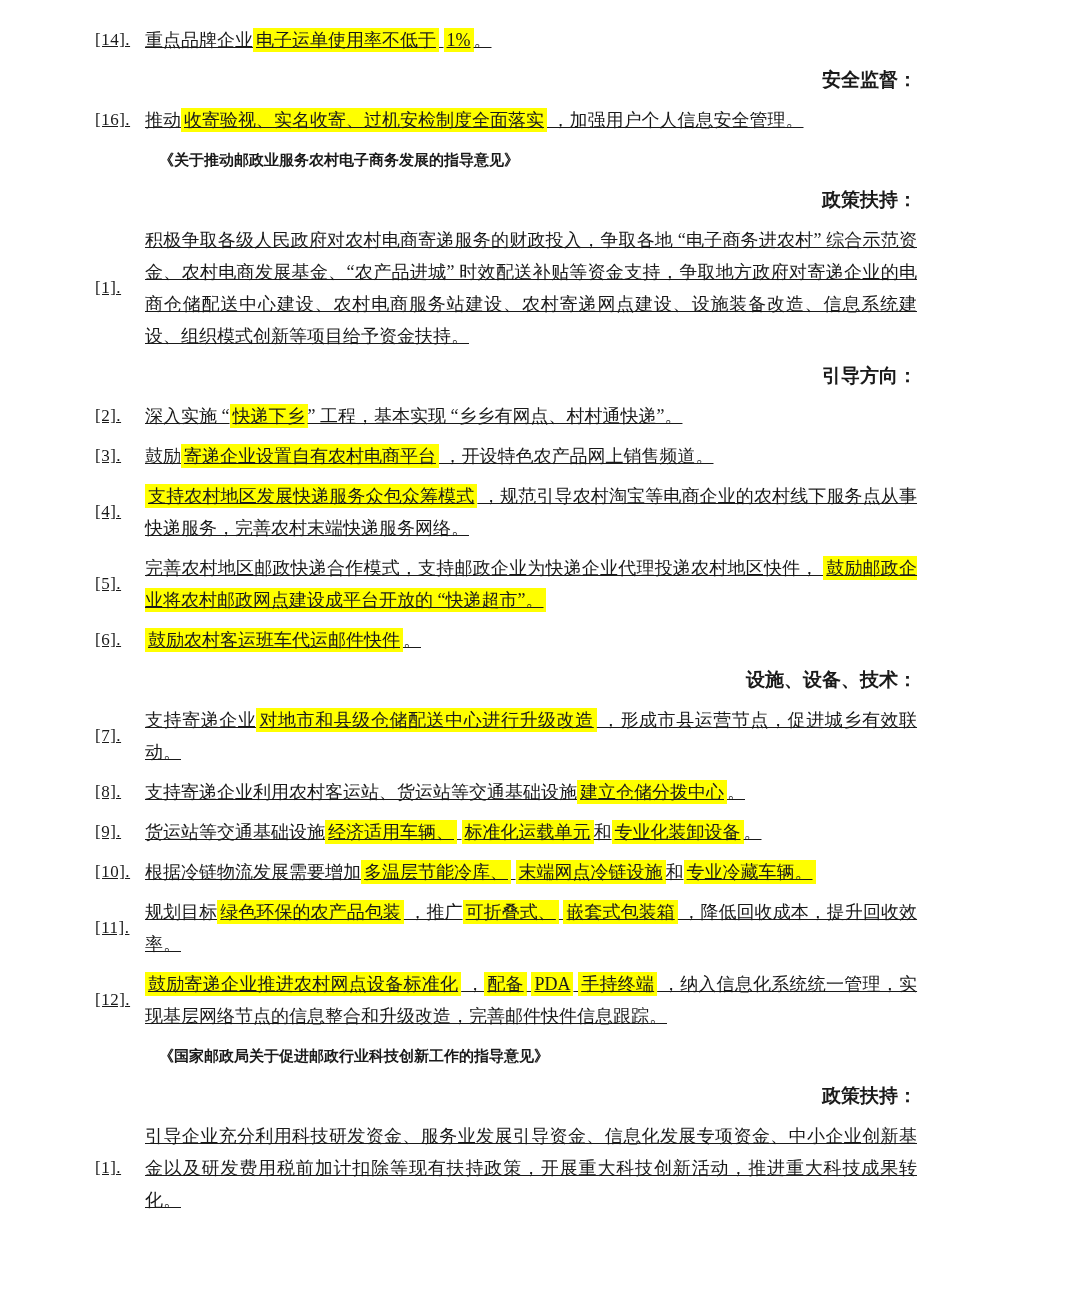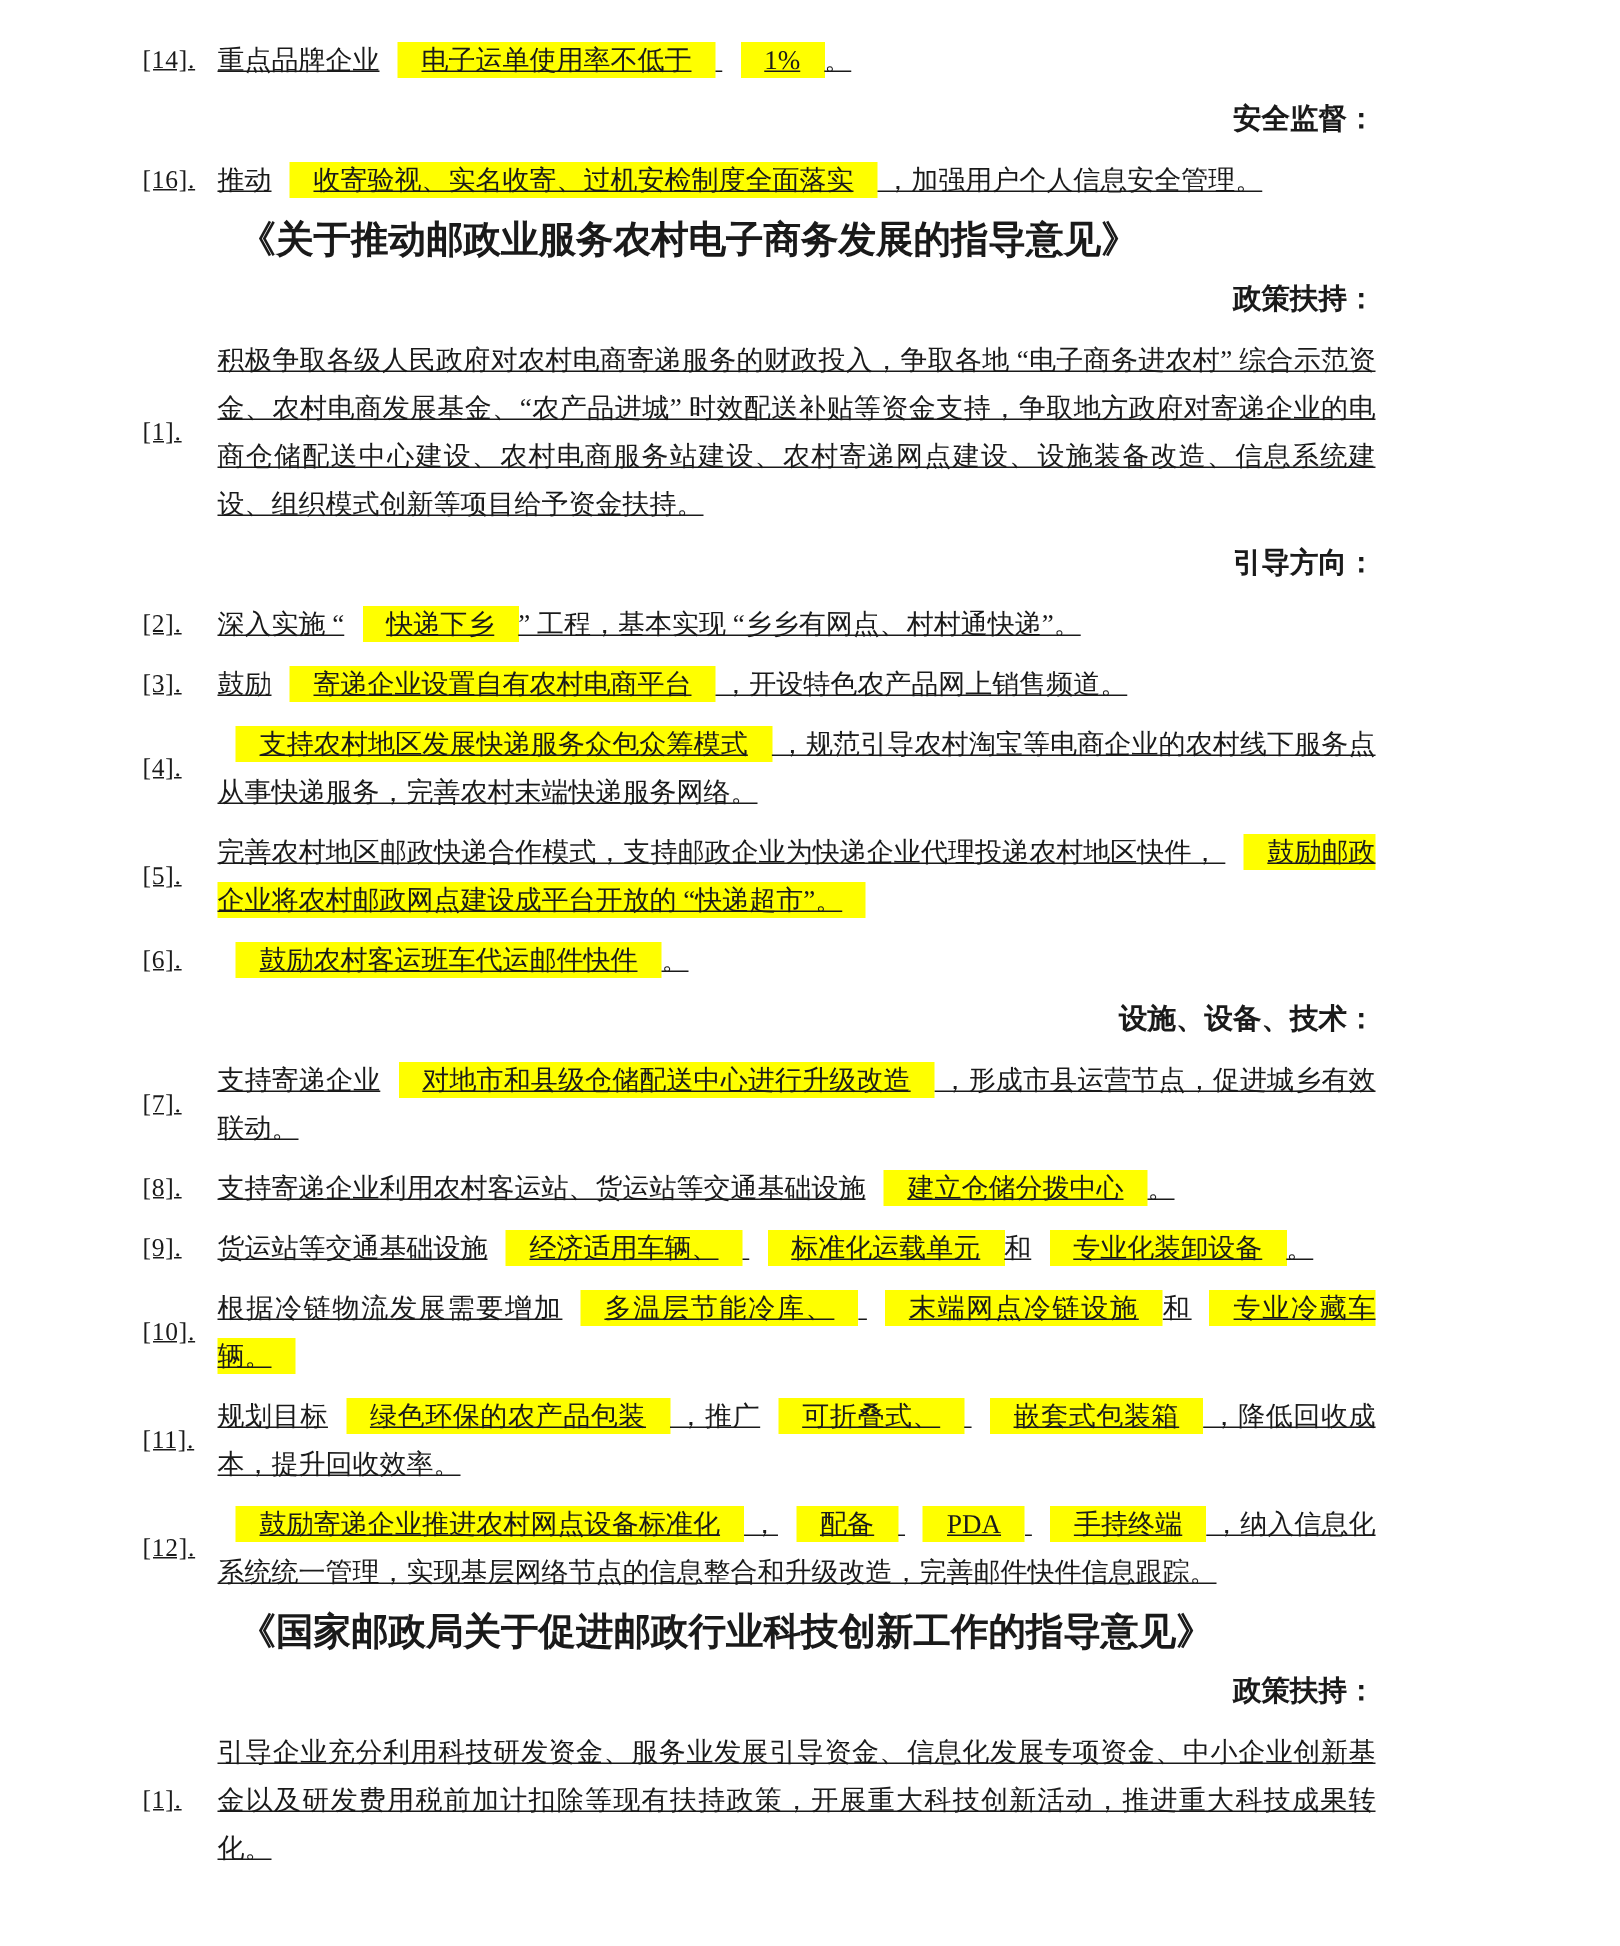--- a/index.html
+++ b/index.html
@@ -33,38 +33,37 @@
     width: 50px;
     font-size: 17px;
     letter-spacing: 0.5px;
   }
   .content {
     flex: 1;
     text-align: justify;
   }
   .hl {
     background: #ffff00;
-    padding: 2px 16px;
-    margin-left: 12px;
+    padding: 2px 3px;
   }
   .plain {
     background: transparent;
   }
   .heading {
     font-family: "Liberation Sans", "DejaVu Sans", sans-serif;
     font-weight: bold;
     font-size: 19px;
     line-height: 32px;
     margin: 0 0 8px 53px;
     text-align: right;
   }
   .book-title {
     font-family: "Liberation Sans", "DejaVu Sans", sans-serif;
     font-weight: bold;
-    font-size: 25px;
+    font-size: 15px;
     line-height: 32px;
     margin: 0 0 8px 64px;
   }
 </style>
 </head>
 <body>
 
 <div class="page">
   <div>
       <div class="item">

